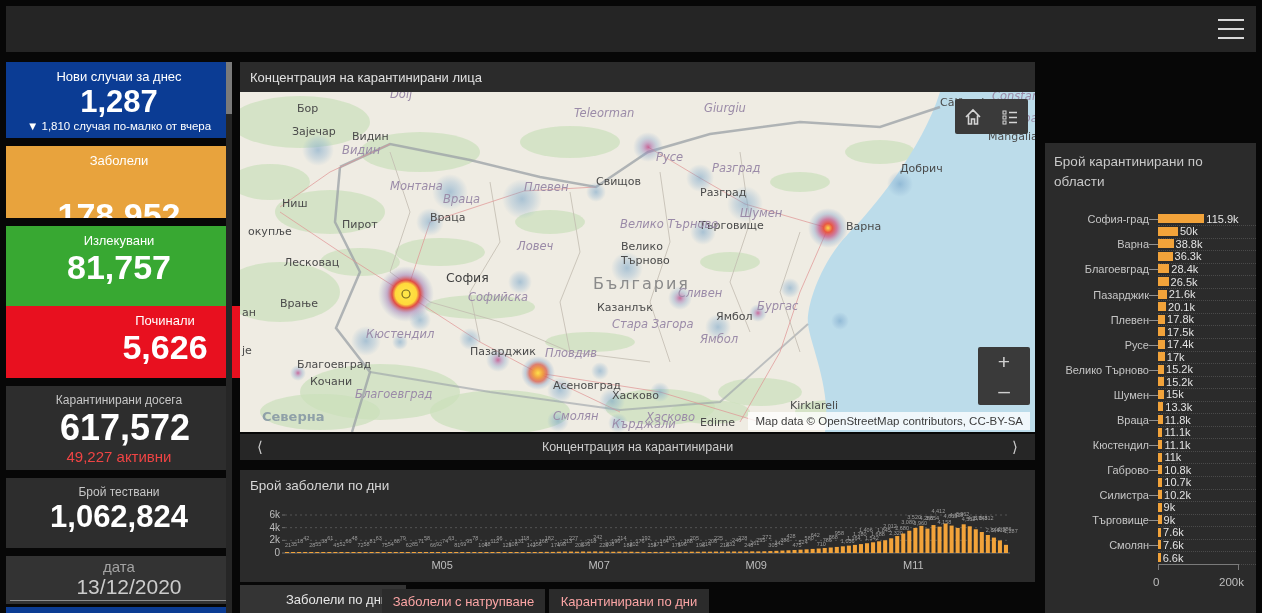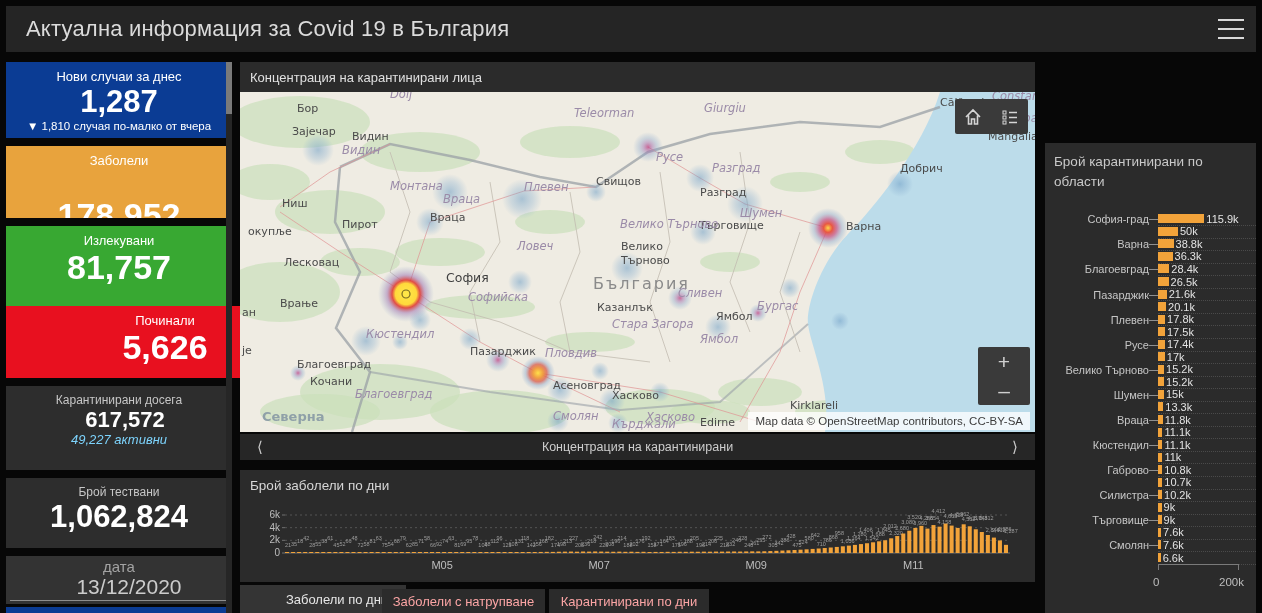--- a/index.html
+++ b/index.html
@@ -12,21 +12,21 @@
   .burger{position:absolute;right:12px;top:13px;width:26px;height:20px;display:flex;
           flex-direction:column;justify-content:space-between;cursor:pointer;}
   .burger div{height:2px;background:#D8D8D8;}
   
   .lcol{position:absolute;left:6px;top:62px;width:226px;}
   .card{position:absolute;left:0;width:226px;text-align:center;color:#fff;overflow:hidden;}
   .card .lbl{font-size:13px;padding-top:7px;}
   .card .big{font-size:31px;font-weight:700;line-height:1.15;}
   .card .sub{font-size:11.5px;}
   .dark .lbl{color:#C6C6C6;font-size:12px;}
-  .dark .sub{color:#7dd3fc;font-size:13px;font-style:italic;}
+  .dark .sub{color:#ef4444;font-size:15px;}
   .scrollbar{position:absolute;left:226px;top:62px;width:6px;height:551px;background:#262626;}
   .scroll-thumb{position:absolute;left:0;top:0;width:6px;height:52px;background:#7A7A7A;}
   
   .map-panel{position:absolute;left:240px;top:62px;width:795px;height:370px;background:#2B2B2B;}
   .map-hdr{height:30px;display:flex;align-items:center;color:#E0E0E0;font-size:13px;padding-left:10px;}
   .map-body{position:relative;width:795px;height:340px;background:#EFECE3;overflow:hidden;}
   .map-btns{position:absolute;right:7px;top:7px;width:73px;height:35px;background:#3A3A3A;
             display:flex;align-items:center;justify-content:space-around;border-radius:2px;}
   .map-btns svg{display:block;}
   .zoom-box{position:absolute;right:5px;top:255px;width:52px;height:58px;background:#3A3A3A;
@@ -69,21 +69,20 @@
   
   .peek{position:absolute;left:6px;top:607px;width:226px;height:6px;}
   .map-label{font-family:"DejaVu Sans",sans-serif;}
 </style>
 </head>
 <body>
 
 <div class="app">
 
   <div class="hdr">
-    <div class="hdr-title">Актуална информация за Covid 19 в България</div>
     <div class="burger">
         <div></div>
         <div></div>
         <div></div>
       </div>
   </div>
 
   <div class="lcol">
     <div class="card" id="c0" style="top: 0px; height: 76px; background: rgb(11, 60, 148);">
       <div class="lbl">Нови случаи за днес</div>
@@ -97,21 +96,21 @@
     <div class="card" id="c2" style="top: 164px; height: 88px; background: rgb(56, 168, 50);">
       <div class="lbl">Излекувани</div>
       <div class="big" style="font-size:34px;">81,757</div>
     </div>
     <div class="card" id="c3" style="top: 244px; height: 72px; background: rgb(232, 16, 31); padding-left: 46px;">
       <div class="lbl">Починали</div>
       <div class="big" style="font-size:34px;">5,626</div>
     </div>
     <div class="card dark" id="c4" style="top: 324px; height: 84px; background: rgb(45, 45, 45);">
       <div class="lbl">Карантинирани досега</div>
-      <div class="big" style="font-size:22px;margin-left:12px;">617,572</div>
+      <div class="big" style="font-size:36px;margin-left:12px;">617,572</div>
       <div class="sub">49,227 активни</div>
     </div>
     <div class="card dark" id="c5" style="top: 416px; height: 70px; background: rgb(45, 45, 45);">
       <div class="lbl">Брой тествани</div>
       <div class="big" style="font-size:31px;">1,062,824</div>
     </div>
     <div class="card" id="c6" style="top:494px;height:48px;background:#333333;">
       <div class="lbl" style="color:#A3A3A3;font-size:15px;padding-top:2px;">дата</div>
       <div style="color:#CCCCCC;font-size:21px;margin-left:20px;">13/12/2020</div>
       <div style="position:absolute;left:4px;right:4px;bottom:3px;height:1px;background:#8E8E8E;"></div>

